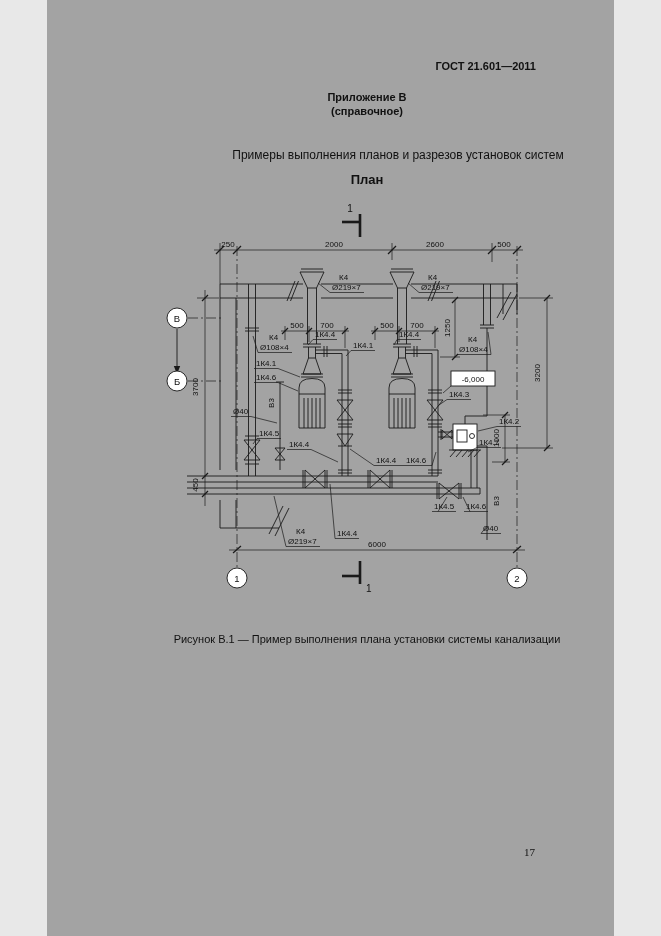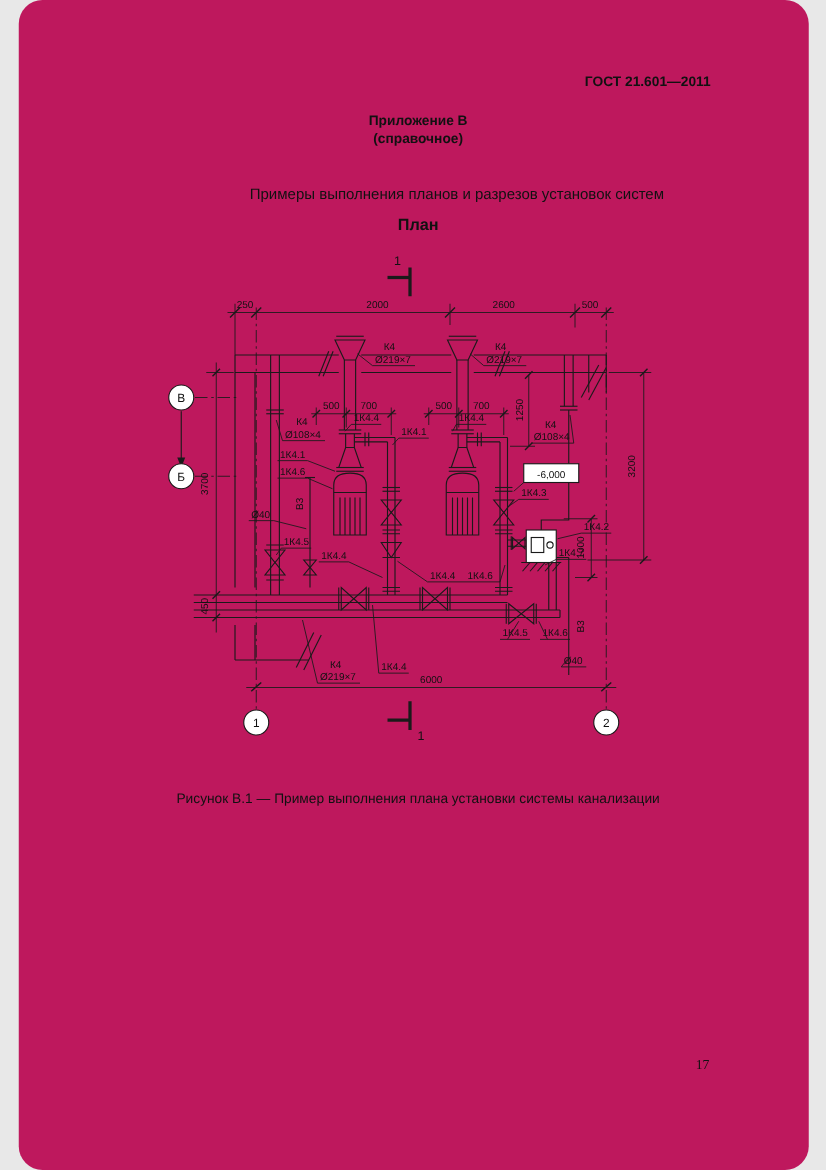--- a/index.html
+++ b/index.html
@@ -1,17 +1,17 @@
 <!DOCTYPE html>
 <html><head>
 <meta charset="utf-8">
 <style>
   html,body{margin:0;padding:0;background:#e8e8e8;}
-  .page{position:relative;width:632px;height:936px;background:#be185d;margin:0 auto;
-        font-family:"Liberation Sans",sans-serif;color:#111;overflow:hidden;border-radius:19px;}
+  .page{position:relative;width:567px;height:936px;background:#a3a3a3;margin:0 auto;
+        font-family:"Liberation Sans",sans-serif;color:#111;overflow:hidden;}
   .hdr{position:absolute;top:60px;right:78px;font-size:11px;font-weight:bold;}
   .appx{position:absolute;top:90px;left:0;width:640px;text-align:center;
         font-size:11px;font-weight:bold;line-height:14px;}
   .stitle{position:absolute;top:148px;left:0;width:640px;text-align:center;
         font-size:12px;font-weight:normal;padding-left:31px;}
   .vtitle{position:absolute;top:172px;left:0;width:640px;text-align:center;
         font-size:13px;font-weight:bold;}
   .caption{position:absolute;top:606px;left:0;width:640px;text-align:center;font-size:11px;margin-top:27px;}
   .pageno{position:absolute;top:846px;right:79px;font-size:11px;font-family:Liberation Serif, serif;}
   svg.drawing{position:absolute;top:200px;left:0;width:661px;height:410px;}

